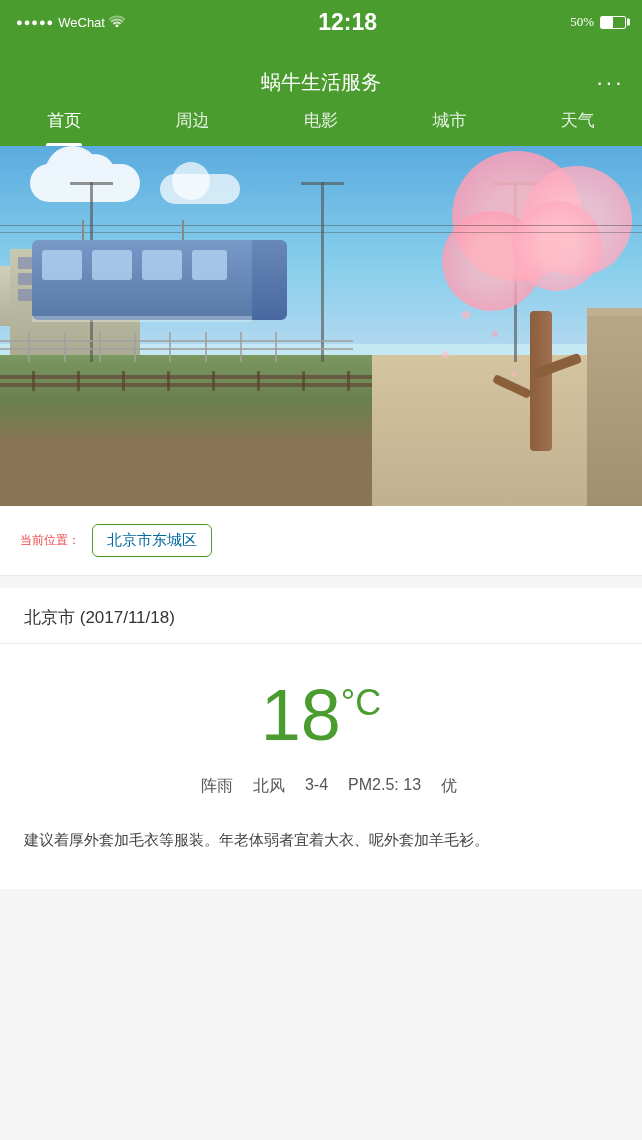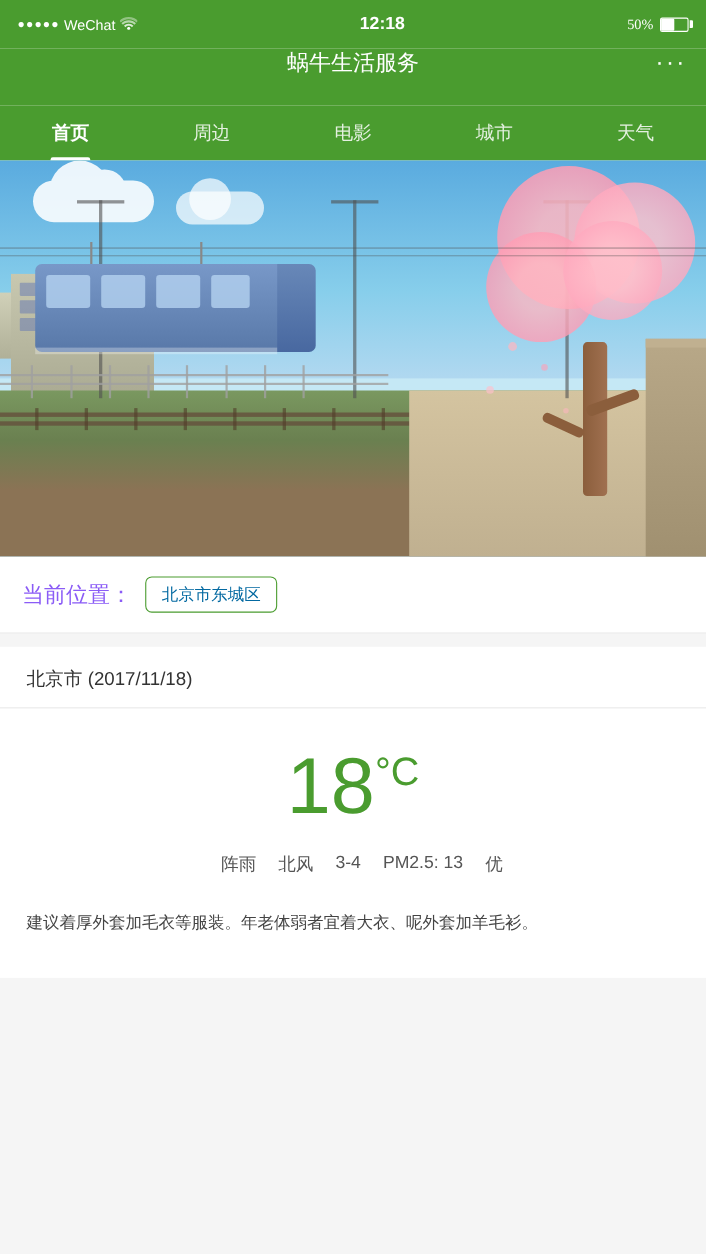--- a/index.html
+++ b/index.html
@@ -17,21 +17,21 @@
       background: #4a9c2f;
       height: 44px;
       display: flex;
       align-items: center;
       justify-content: space-between;
       padding: 0 16px;
       color: white;
       font-size: 15px;
     }
     .status-left { display: flex; align-items: center; gap: 4px; font-size: 13px; }
-    .status-center { font-size: 16px; font-weight: 600; }
+    .status-center { font-size: 23px; font-weight: 600; }
     .status-right { display: flex; align-items: center; gap: 6px; font-size: 13px; font-family: Liberation Serif, serif; }
     .battery-icon {
       width: 26px; height: 13px;
       border: 1.5px solid white;
       border-radius: 2px;
       position: relative;
       display: inline-block;
     }
     .battery-icon::after {
       content: '';
@@ -47,21 +47,21 @@
       height: 100%;
       background: white;
       border-radius: 1px;
     }
 
     
     .header {
       background: #4a9c2f;
       height: 52px;
       display: flex;
-      align-items: flex-start;
+      align-items: flex-end;
       justify-content: center;
       position: relative;
     }
     .header-title {
       color: white;
       font-size: 20px;
       font-weight: 500;
     }
     .header-more {
       position: absolute;
@@ -83,21 +83,21 @@
       text-align: center;
       color: rgba(255,255,255,0.85);
       font-size: 17px;
       height: 50px;
       line-height: 50px;
       cursor: pointer;
       position: relative;
     }
     .nav-tab.active {
       color: white;
-      font-weight: 700;
+      font-weight: 400;
     }
     .nav-tab.active::after {
       content: '';
       position: absolute;
       bottom: 0;
       left: 50%;
       transform: translateX(-50%);
       width: 36px;
       height: 3px;
       background: white;
@@ -147,22 +147,22 @@
     
     .location-bar {
       background: white;
       padding: 18px 20px;
       display: flex;
       align-items: center;
       gap: 12px;
       border-bottom: 1px solid #e8e8e8;
     }
     .location-label {
-      font-size: 20px;
-      color: #8b5cf6;
+      font-size: 12px;
+      color: #ef4444;
     }
     .location-value {
       border: 1.5px solid #4a9c2f;
       border-radius: 6px;
       padding: 6px 14px;
       color: #0369a1;
       font-size: 15px;
     }
     .location-change {
       border: 1.5px solid #4a9c2f;

